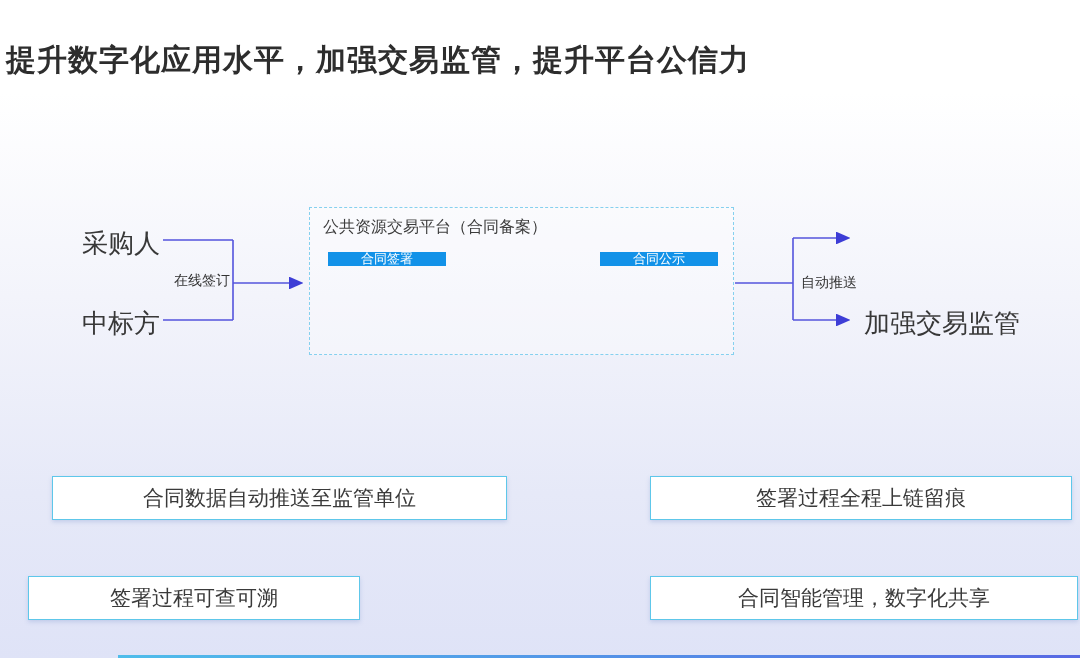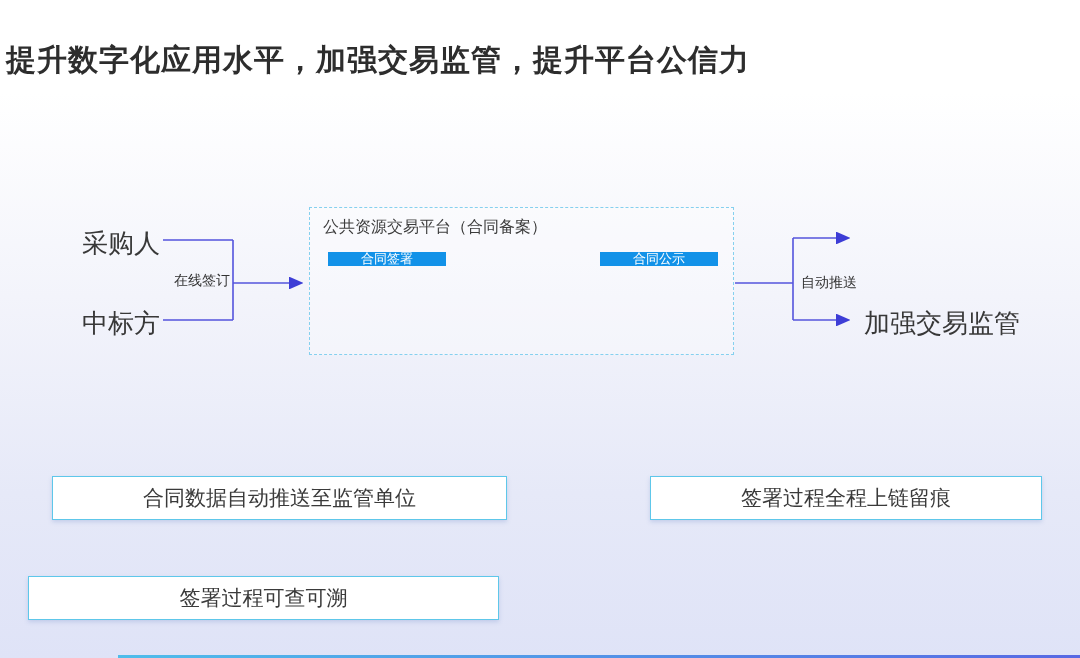--- a/index.html
+++ b/index.html
@@ -85,22 +85,22 @@
     border: 1.5px solid #5ec7ea;
     box-shadow: 0 2px 4px rgba(110,140,200,0.28);
     display: flex;
     align-items: center;
     justify-content: center;
     font-size: 21px;
     color: #3a3a3a;
     white-space: nowrap;
   }
   .benefit.b1 { left: 28px;  top: 476px; width: 455px; margin-left: 24px; }
-  .benefit.b2 { left: 650px; top: 476px; width: 392px; }
-  .benefit.b3 { left: 28px;  top: 576px; width: 471px; }
+  .benefit.b2 { left: 650px; top: 476px; width: 422px; }
+  .benefit.b3 { left: 28px;  top: 576px; width: 332px; }
   .benefit.b4 { left: 650px; top: 576px; width: 428px; }
   .bottom-rule {
     position: absolute;
     left: 118px;
     right: 0;
     bottom: 0;
     height: 3px;
     background: linear-gradient(90deg, #35b6e8, #4053e0);
     opacity: 0.85;
   }
@@ -141,16 +141,17 @@
     <div class="chip r1c3">合同公示</div>
   </div>
 
   <div class="edge-label" style="left:801px; top:274px;">自动推送</div>
 
   <div class="node-label" style="left:864px; top:306px;">加强交易监管</div>
 
   <div class="benefit b1">合同数据自动推送至监管单位</div>
   <div class="benefit b2">签署过程全程上链留痕</div>
   <div class="benefit b3">签署过程可查可溯</div>
+  <div class="benefit b4">合同智能管理，数字化共享</div>
 
   <div class="bottom-rule"></div>
 
 </div>
 
 </body></html>

